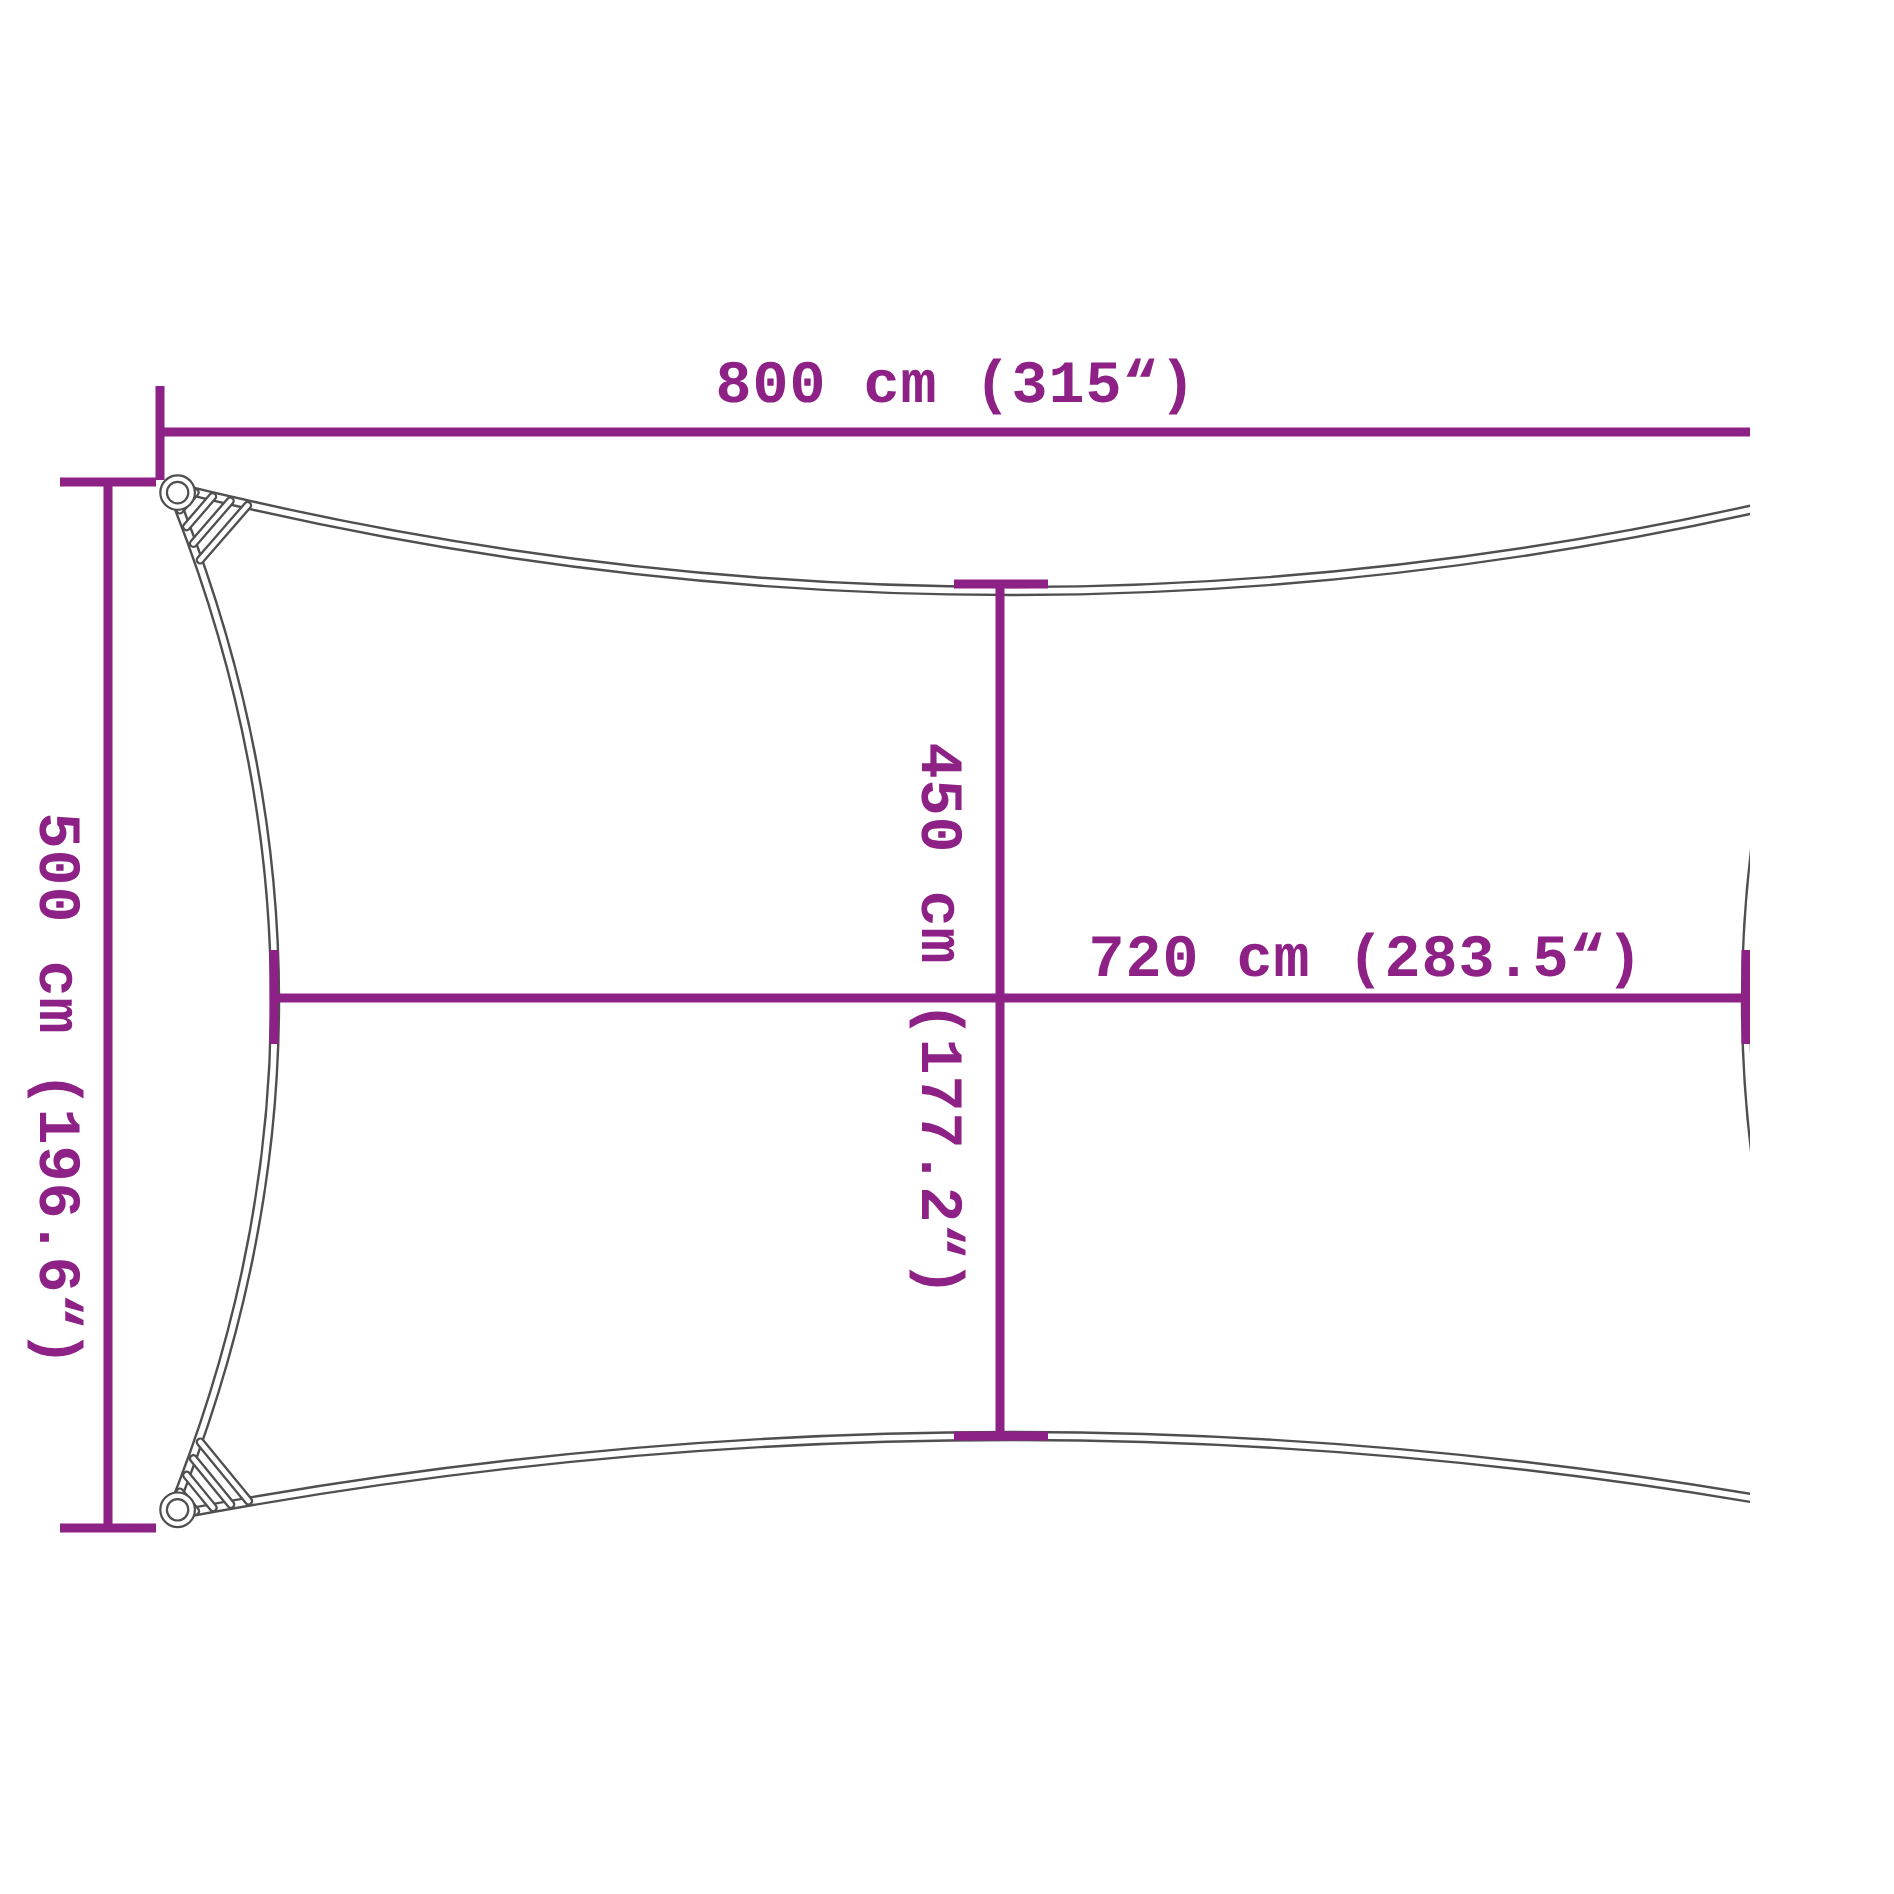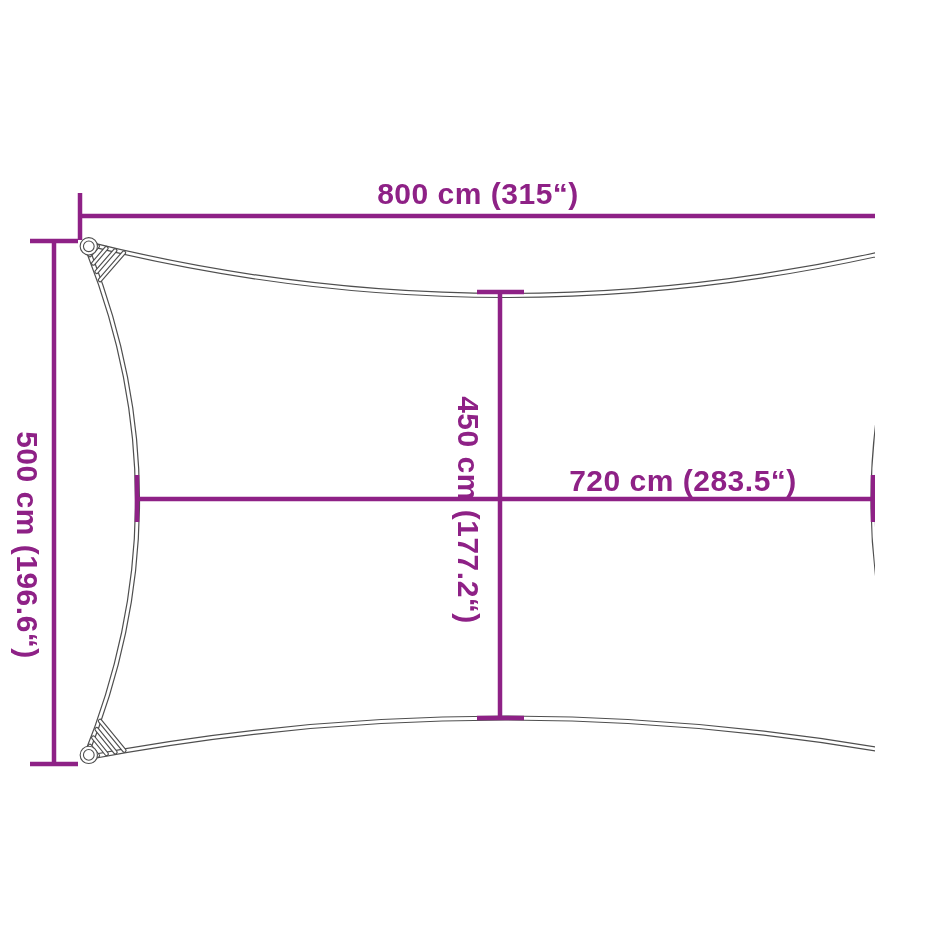--- a/index.html
+++ b/index.html
@@ -8,21 +8,21 @@
     --background: #ffffff;
   }
   * { margin: 0; padding: 0; box-sizing: border-box; }
   html, body { background: var(--background); }
   .stage {
     position: relative;
     width: 875px;
     height: 947px;
     background: var(--background);
     overflow: hidden;
-    font-family: Liberation Sans, sans-serif;
+    font-family: Liberation Mono, monospace;
   }
   .stage svg { position: absolute; left: 0; top: 0; }
 
   
   .edge-outer { fill: none; stroke: var(--sail-outline); stroke-width: 5.2; stroke-linecap: round; }
   .edge-inner { fill: none; stroke: var(--background);  stroke-width: 2.8; stroke-linecap: round; }
 
   
   .band-outer { fill: none; stroke: var(--sail-outline); stroke-width: 4.6; stroke-linecap: round; }
   .band-inner { fill: none; stroke: var(--background);  stroke-width: 2.3; stroke-linecap: round; }

